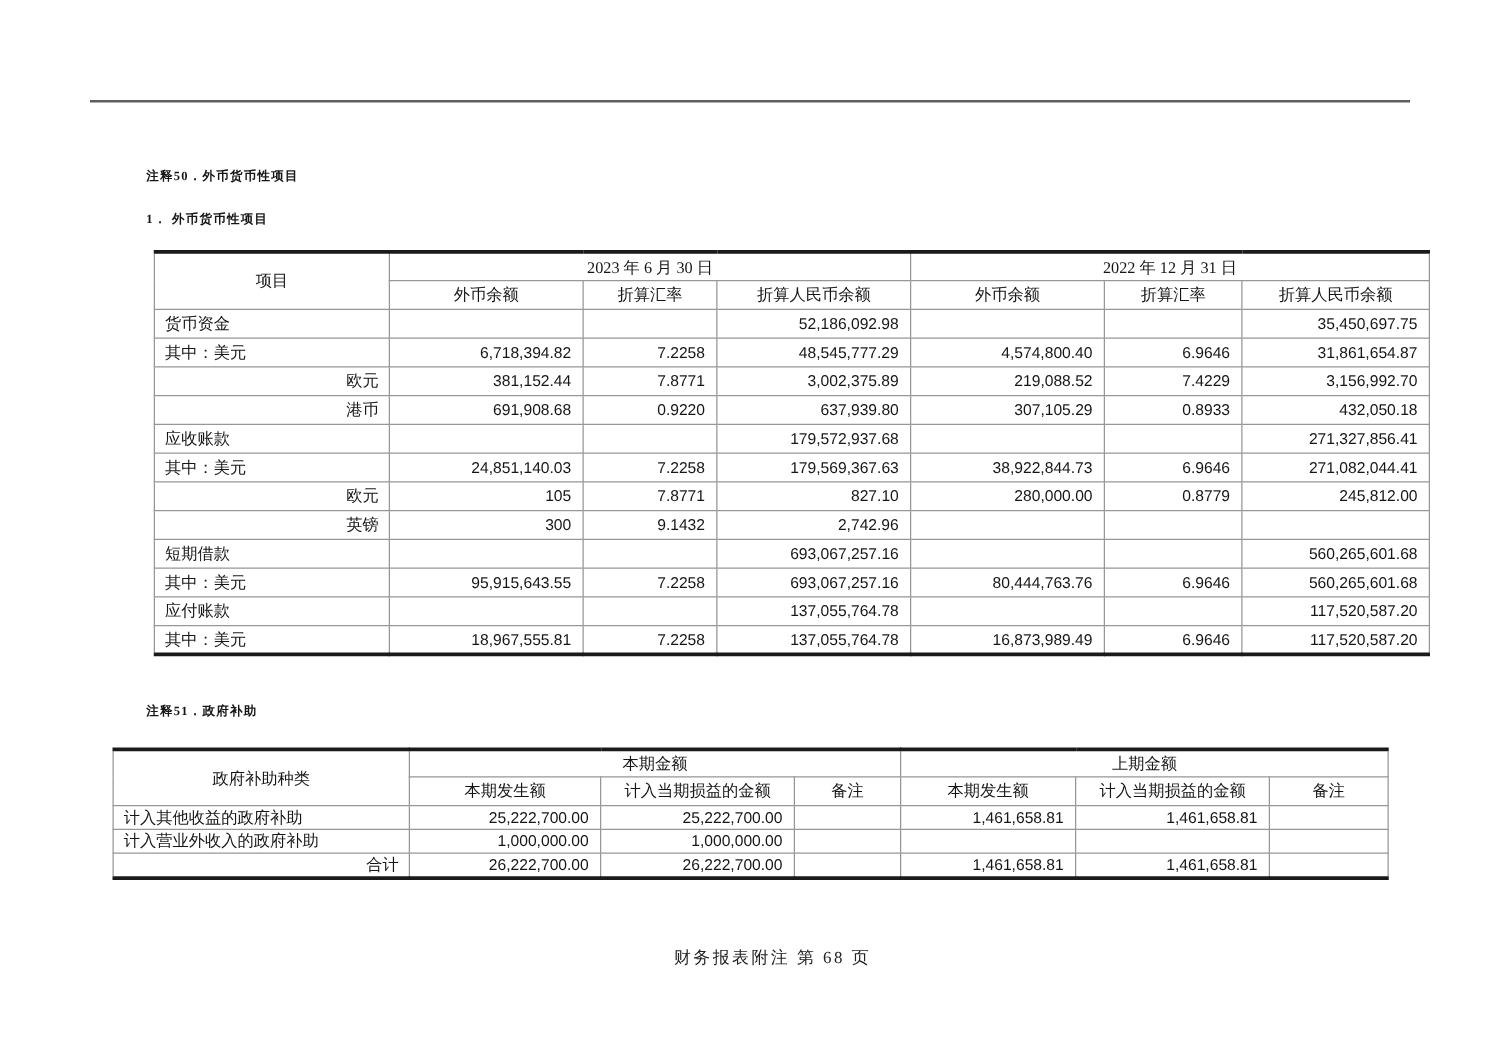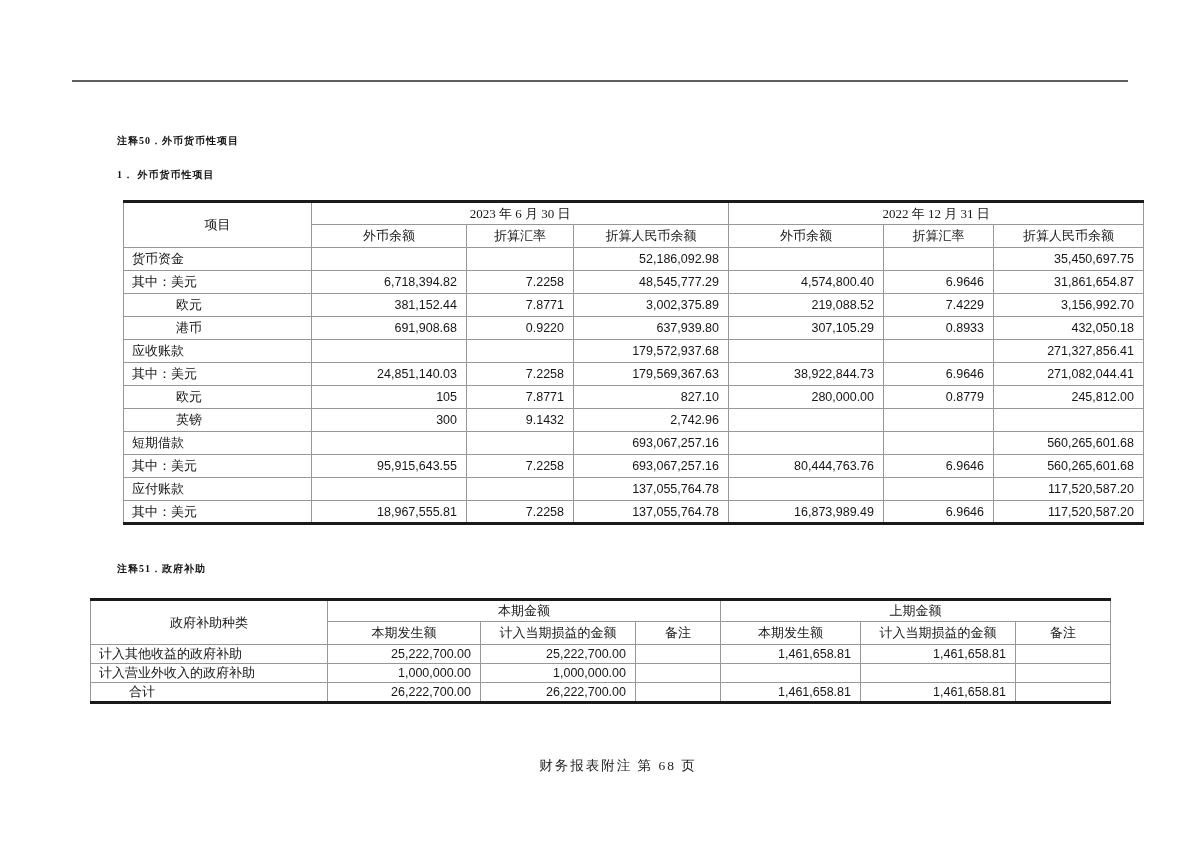--- a/index.html
+++ b/index.html
@@ -23,22 +23,22 @@
   #table2 { top:598px; }
 
   .t th, .t td { border:1px solid #979797; font-weight:normal; white-space:nowrap;
                  overflow:hidden; font-size:13px; }
   .t th { text-align:center; height:23px; padding:0 4px; }
   #table1 td { height:23px; }
   #table2 td { height:16px; }
   #table2 th.g { height:22px; }
 
   td.lbl { text-align:left; padding:0 8px; }
-  td.lbl.ind { padding-left:52px; }
-  td.lbl.ctr { text-align:left;padding-left:38px; }
+  td.lbl.ind { padding-left:52px;text-align:right; }
+  td.lbl.ctr { text-align:right;padding-left:38px; }
   td.num { text-align:right; padding:0 9px;
            font-family:"Liberation Sans", sans-serif; font-size:12.5px; }
 
   .footer { position:absolute; left:0; top:757px; width:1236px; text-align:center;
             font-size:13.5px; letter-spacing:2px; color:#222; }
 </style>
 </head>
 <body>
 
 <div class="page">

